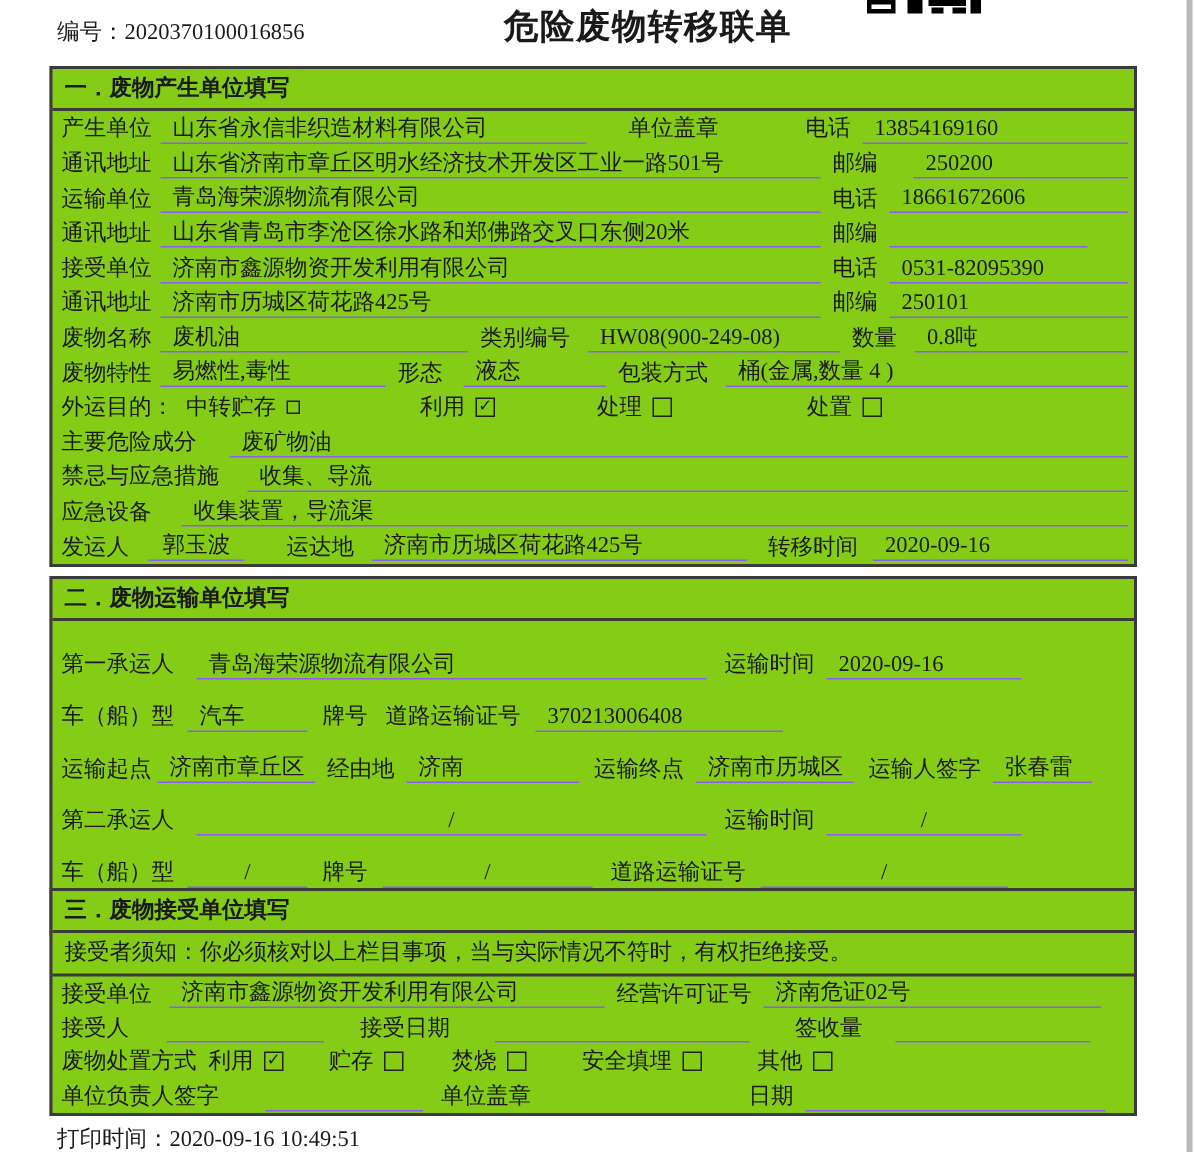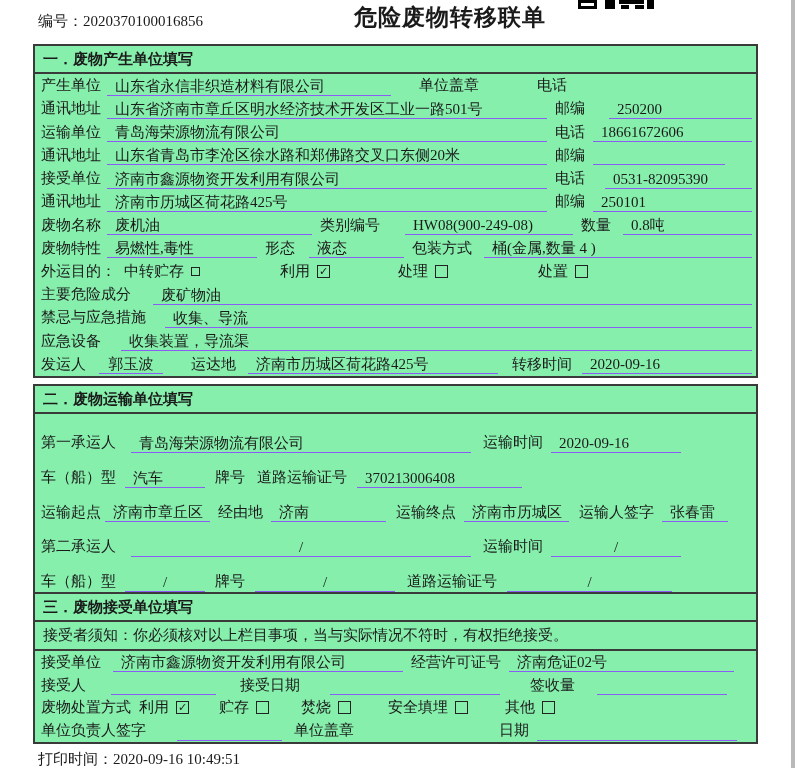--- a/index.html
+++ b/index.html
@@ -2,38 +2,38 @@
 <html><head>
 <meta charset="utf-8">
 <style>
   html,body{margin:0;padding:0;}
   body{width:796px;height:768px;background:#ffffff;overflow:hidden;
        font-family:"Liberation Serif","DejaVu Serif",serif;color:#1a1a1a;}
   .page{position:relative;width:796px;height:768px;background:#fff;}
 
   
   .serial{position:absolute;left:38px;top:12px;font-size:15px;white-space:nowrap;}
-  .doc-title{position:absolute;left:450px;top:2px;transform:translateX(-50%);
+  .doc-title{position:absolute;left:432px;top:2px;transform:translateX(-50%);
              font-size:23px;font-weight:bold;white-space:nowrap;letter-spacing:1px;}
 
   
   .qr{position:absolute;left:578px;top:0;width:76px;height:9px;}
   .qr div{position:absolute;background:#000;}
   .qr .q1{left:0;top:0;width:19px;height:9px;background:transparent;border:3px solid #000;box-sizing:border-box;}
   .qr .q2{left:27px;top:0;width:10px;height:9px;}
   .qr .q3{left:41px;top:0;width:25px;height:4px;}
   .qr .q4{left:43px;top:5px;width:8px;height:4px;}
   .qr .q5{left:57px;top:5px;width:9px;height:4px;}
   .qr .q6{left:69px;top:0;width:7px;height:9px;}
 
   
   .scrollbar{position:absolute;left:791px;top:0;width:4px;height:768px;background:#b9b9b9;}
 
   
-  .sec{position:absolute;left:33px;width:725px;border:2px solid #3a3a3a;background:#86efac;
+  .sec{position:absolute;left:33px;width:725px;border:2px solid #3a3a3a;background:#84cc16;
        display:flex;flex-direction:column;box-sizing:border-box;}
   .sec1{top:44px;height:334px;}
   .sec2{top:384px;height:240px;gap:23px;}
   .sec3{top:592px;height:152px;}
   .sec-head{height:26px;line-height:26px;font-weight:bold;font-size:15px;
             padding-left:8px;border-bottom:2px solid #3a3a3a;flex:none;}
   .note-row{height:27px;line-height:27px;font-size:15px;padding-left:8px;
             border-bottom:2px solid #3a3a3a;flex:none;white-space:nowrap;}
   .row{flex:1;display:flex;align-items:center;padding-left:6px;padding-right:4px;
        font-size:15px;min-height:0;}
@@ -72,20 +72,21 @@
   </div>
 
   <div class="sec sec1">
     <div class="sec-head">一．废物产生单位填写</div>
 
     <div class="row">
       <span class="lb" style="width:56px">产生单位</span>
       <span class="u" style="width:284px;margin-left:10px">山东省永信非织造材料有限公司</span>
       <span class="lb" style="margin-left:28px">单位盖章</span>
       <span class="lb" style="margin-left:58px">电话</span>
+      <span class="u fx" style="margin-left:8px">13854169160</span>
     </div>
 
     <div class="row">
       <span class="lb" style="width:56px">通讯地址</span>
       <span class="u" style="width:440px;margin-left:10px">山东省济南市章丘区明水经济技术开发区工业一路501号</span>
       <span class="lb" style="margin-left:8px">邮编</span>
       <span class="u fx" style="margin-left:24px">250200</span>
     </div>
 
     <div class="row">
@@ -99,35 +100,35 @@
       <span class="lb" style="width:56px">通讯地址</span>
       <span class="u" style="width:440px;margin-left:10px">山东省青岛市李沧区徐水路和郑佛路交叉口东侧20米</span>
       <span class="lb" style="margin-left:8px">邮编</span>
       <span class="u" style="width:132px;margin-left:8px"></span>
     </div>
 
     <div class="row">
       <span class="lb" style="width:56px">接受单位</span>
       <span class="u" style="width:440px;margin-left:10px">济南市鑫源物资开发利用有限公司</span>
       <span class="lb" style="margin-left:8px">电话</span>
-      <span class="u fx" style="margin-left:20px">0531-82095390</span>
+      <span class="u fx" style="margin-left:8px">0531-82095390</span>
     </div>
 
     <div class="row">
       <span class="lb" style="width:56px">通讯地址</span>
       <span class="u" style="width:440px;margin-left:10px">济南市历城区荷花路425号</span>
       <span class="lb" style="margin-left:8px">邮编</span>
       <span class="u fx" style="margin-left:8px">250101</span>
     </div>
 
     <div class="row">
       <span class="lb" style="width:56px">废物名称</span>
       <span class="u" style="width:205px;margin-left:10px">废机油</span>
       <span class="lb" style="margin-left:8px">类别编号</span>
-      <span class="u" style="width:168px;margin-left:25px">HW08(900-249-08)</span>
+      <span class="u" style="width:168px;margin-left:12px">HW08(900-249-08)</span>
       <span class="lb" style="margin-left:8px">数量</span>
       <span class="u fx" style="margin-left:12px">0.8吨</span>
     </div>
 
     <div class="row">
       <span class="lb" style="width:56px">废物特性</span>
       <span class="u" style="width:150px;margin-left:10px">易燃性,毒性</span>
       <span class="lb" style="margin-left:8px">形态</span>
       <span class="u" style="width:95px;margin-left:14px">液态</span>
       <span class="lb" style="margin-left:8px">包装方式</span>

